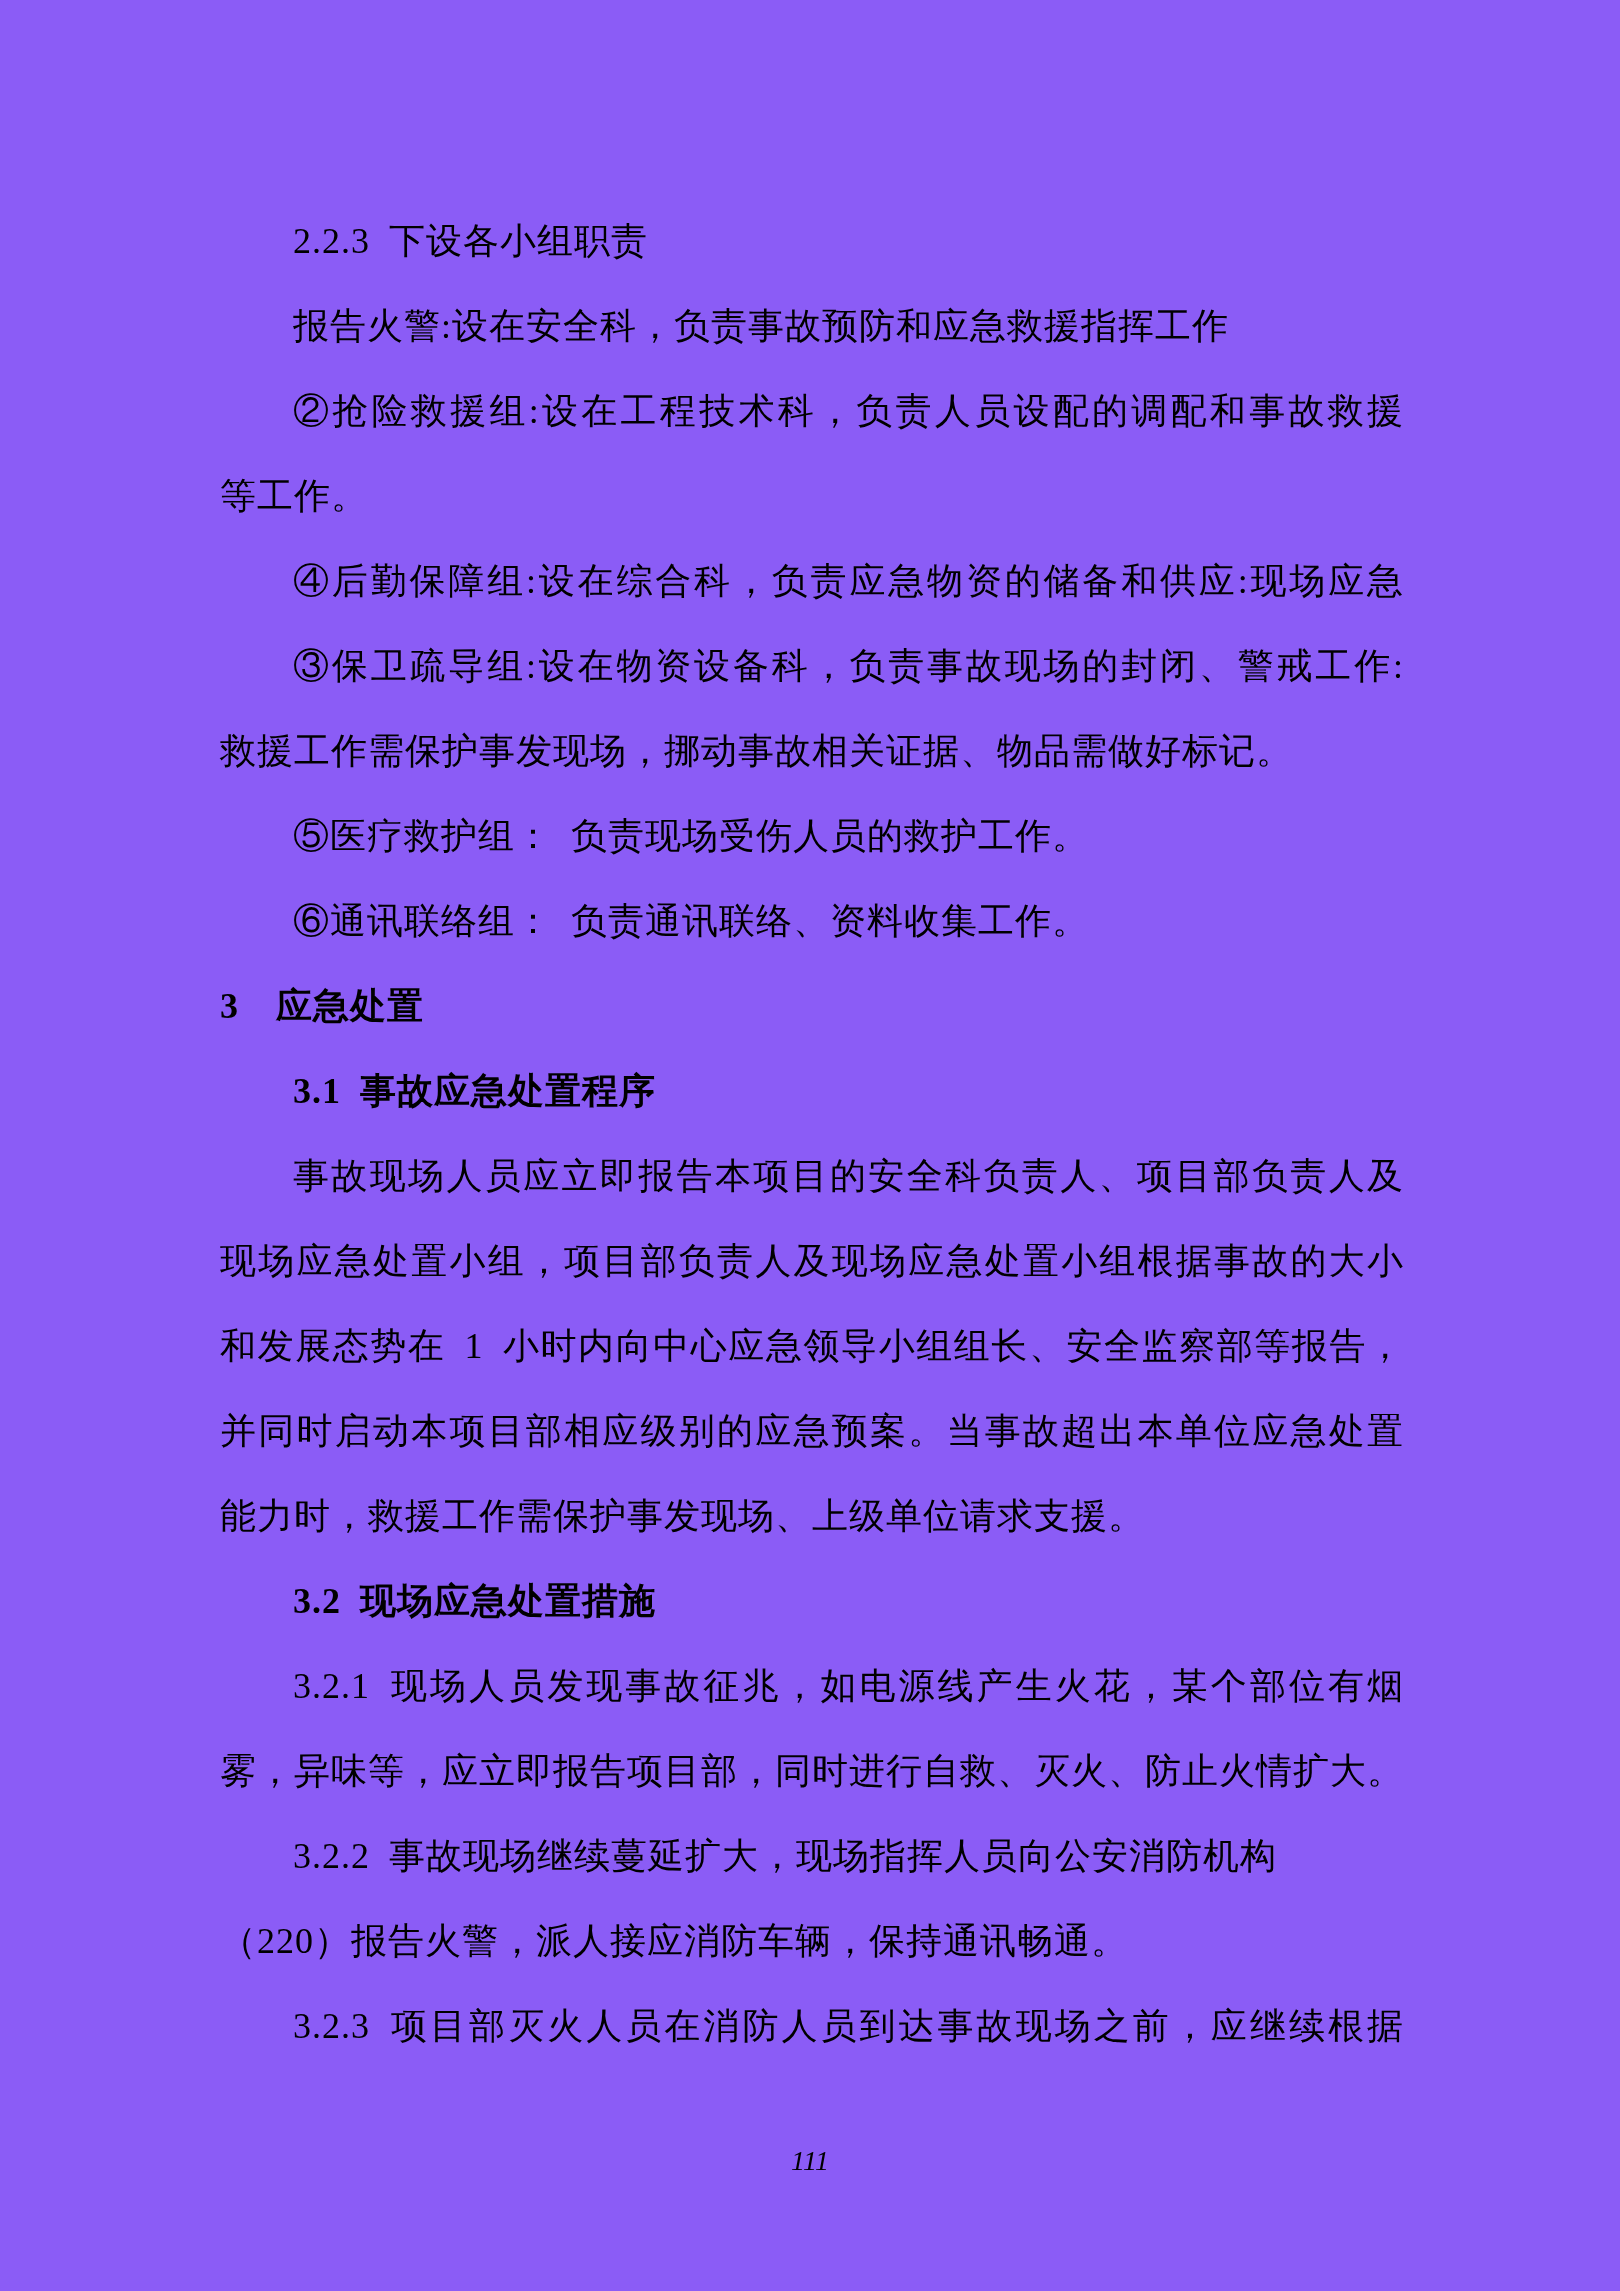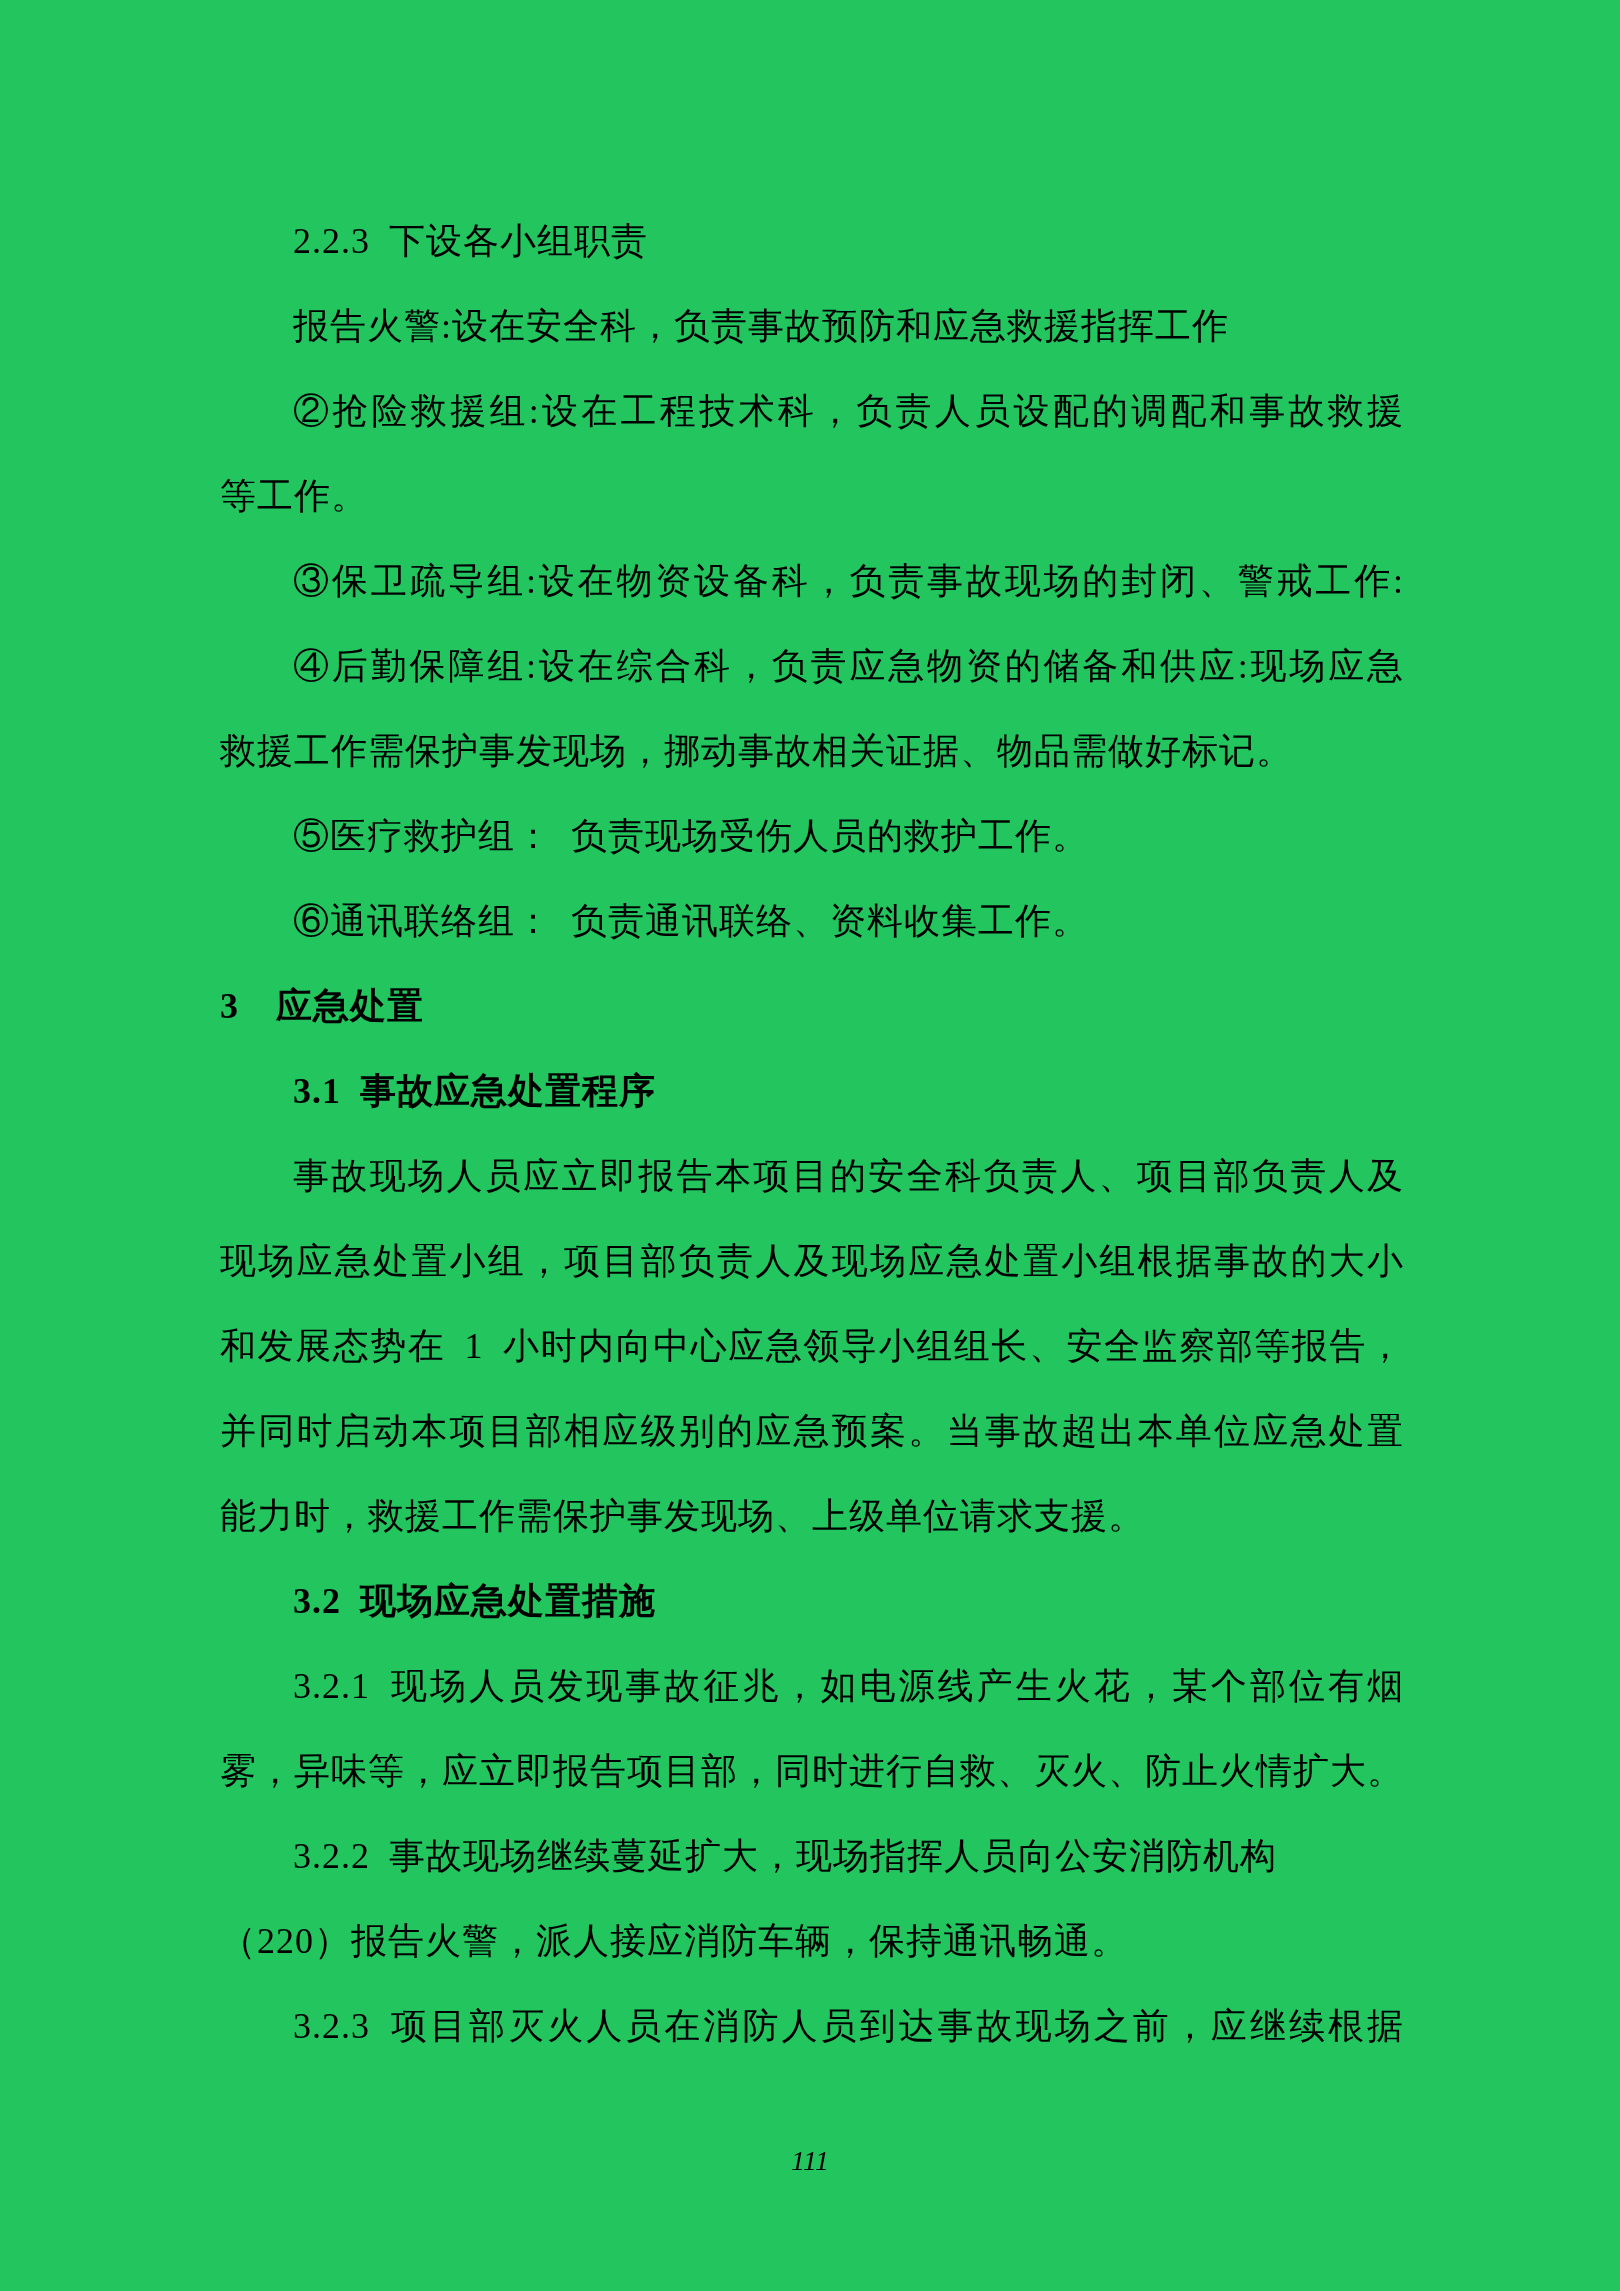--- a/index.html
+++ b/index.html
@@ -5,21 +5,21 @@
   html, body {
     margin: 0;
     padding: 0;
     background: #e8e8e8;
   }
   .page {
     position: relative;
     width: 1620px;
     height: 2292px;
     margin: 0 auto;
-    background: #22c55e;
+    background: #8b5cf6;
     color: #000000;
     font-family: "Liberation Serif", "DejaVu Serif", serif;
     overflow: hidden;
   }
   .content {
     position: absolute;
     left: 220px;
     top: 199px;
     width: 1184px;
   }
@@ -56,22 +56,22 @@
 </style>
 </head>
 <body>
 
 <div class="page">
   <div class="content">
       <div class="line indent">2.2.3 下设各小组职责</div>
       <div class="line indent">报告火警:设在安全科，负责事故预防和应急救援指挥工作</div>
       <div class="line indent fill">②抢险救援组:设在工程技术科，负责人员设配的调配和事故救援</div>
       <div class="line">等工作。</div>
+      <div class="line indent fill">④后勤保障组:设在综合科，负责应急物资的储备和供应:现场应急</div>
       <div class="line indent fill">③保卫疏导组:设在物资设备科，负责事故现场的封闭、警戒工作:</div>
-      <div class="line indent fill">④后勤保障组:设在综合科，负责应急物资的储备和供应:现场应急</div>
       <div class="line">救援工作需保护事发现场，挪动事故相关证据、物品需做好标记。</div>
       <div class="line indent">⑤医疗救护组： 负责现场受伤人员的救护工作。</div>
       <div class="line indent">⑥通讯联络组： 负责通讯联络、资料收集工作。</div>
       <div class="line bold">3　应急处置</div>
       <div class="line indent bold">3.1 事故应急处置程序</div>
       <div class="line indent fill">事故现场人员应立即报告本项目的安全科负责人、项目部负责人及</div>
       <div class="line fill">现场应急处置小组，项目部负责人及现场应急处置小组根据事故的大小</div>
       <div class="line fill">和发展态势在 1 小时内向中心应急领导小组组长、安全监察部等报告，</div>
       <div class="line fill">并同时启动本项目部相应级别的应急预案。当事故超出本单位应急处置</div>
       <div class="line">能力时，救援工作需保护事发现场、上级单位请求支援。</div>

